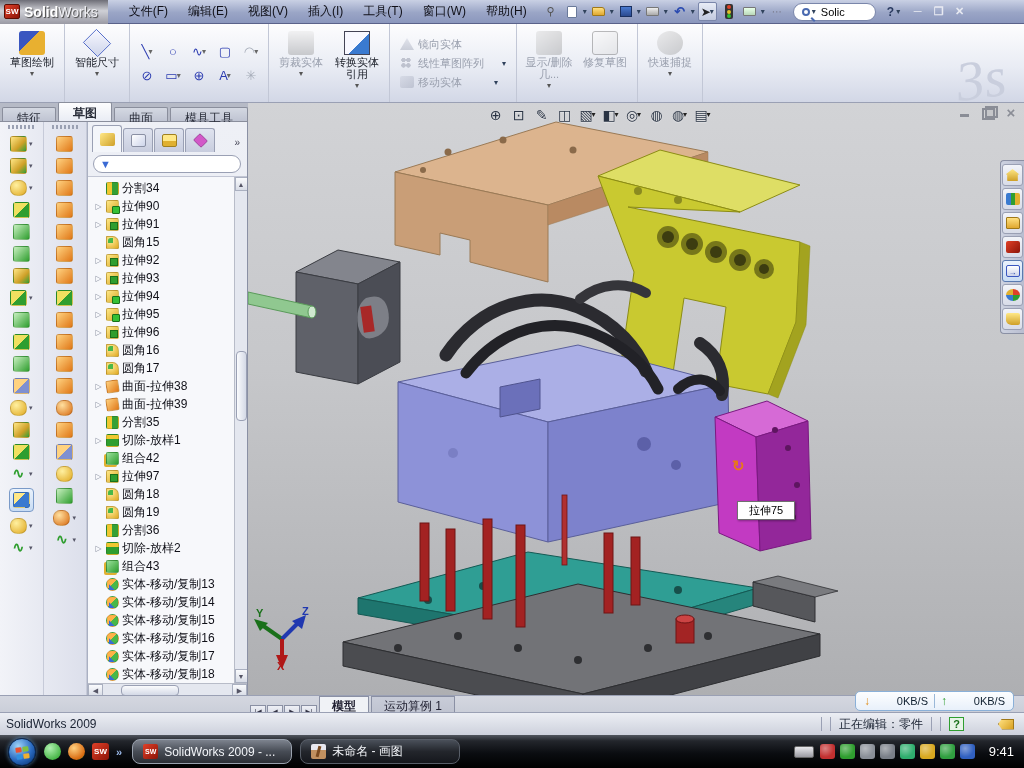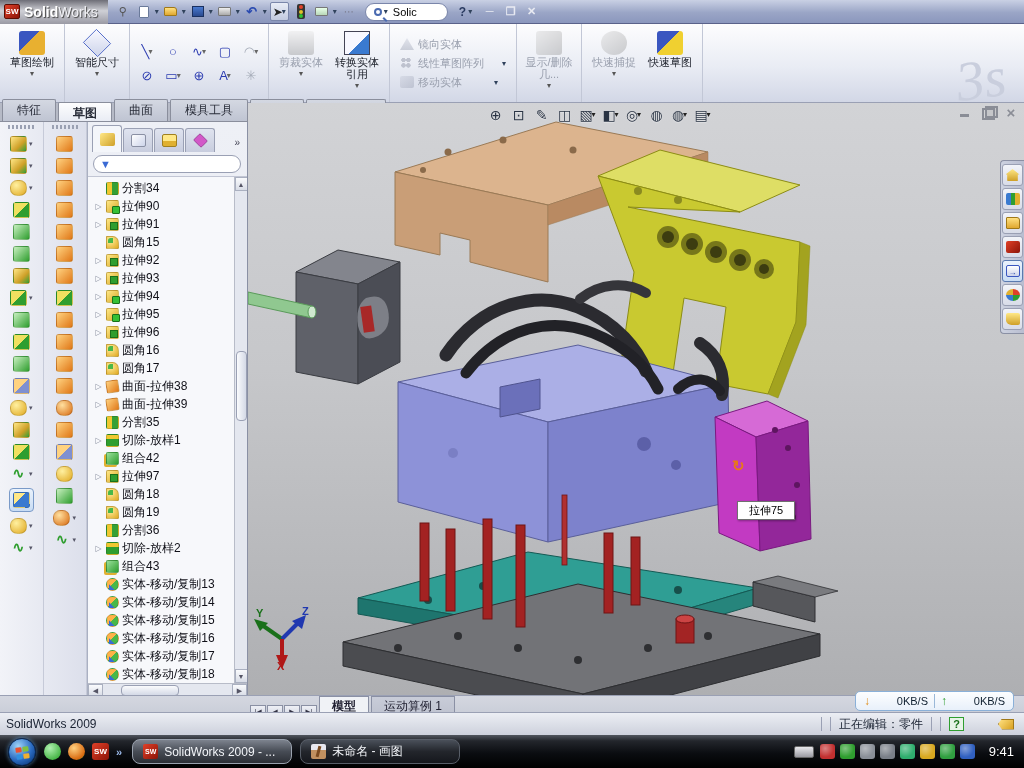--- a/index.html
+++ b/index.html
@@ -72,21 +72,21 @@
     radial-gradient(circle at 60% 25%,#8a90a2 2px,transparent 2.5px),
     radial-gradient(circle at 25% 70%,#8a90a2 2px,transparent 2.5px),
     radial-gradient(circle at 60% 70%,#8a90a2 2px,transparent 2.5px);}
   .si-move{background:linear-gradient(135deg,#c8ccda,#9aa0b2);border-radius:2px}
   .watermark{position:absolute;right:18px;top:30px;font-family:"Liberation Serif",serif;
     font-style:italic;font-size:56px;color:#c9cedd;transform:rotate(-8deg);line-height:50px}
 
   
   .tabrow{position:absolute;left:0;top:103px;width:445px;height:19px;background:#b6bac6;display:flex;align-items:flex-end;border-bottom:1px solid #8a8e9c}
   .rtab{font-size:12px;color:#2a2e3a;padding:2px 14px;border:1px solid #8a8e9c;border-bottom:none;
-    background:linear-gradient(#d4d8e2,#bfc4d2);margin-left:2px;border-radius:2px 2px 0 0;height:22px}
+    background:linear-gradient(#d4d8e2,#bfc4d2);margin-left:2px;border-radius:2px 2px 0 0;height:14px}
   .rtab.active{background:linear-gradient(#fdfdfe,#e9ecf4);font-weight:bold;height:19px}
 
   
   .lefttools{position:absolute;left:0;top:122px;width:88px;height:573px;
     background:linear-gradient(90deg,#f2f3f8,#dcdfeb);border-right:1px solid #aab0c2;display:flex}
   .ltcol{width:44px;display:flex;flex-direction:column;align-items:center;padding-top:14px;gap:6px;border-right:1px solid #c6cad8;position:relative}
   .ltcol::before{content:"";position:absolute;top:3px;left:8px;right:8px;height:4px;
     background:repeating-linear-gradient(90deg,#9aa0b2 0 2px,transparent 2px 4px)}
   .lt-item{display:flex;align-items:center;gap:2px}
   .lt-ic{width:17px;height:16px;border-radius:3px;border:1px solid #00000022}
@@ -238,20 +238,29 @@
 </head>
 <body>
 
 <div id="stage">
 
   <div class="titlebar">
     <div class="logo">
       <span class="logo-cube">SW</span>
       <span class="logo-text"><b>Solid</b><span>Works</span></span>
     </div>
+    <div class="menus" id="menus">
+        <div class="menu-item">文件(F)</div>
+        <div class="menu-item">编辑(E)</div>
+        <div class="menu-item">视图(V)</div>
+        <div class="menu-item">插入(I)</div>
+        <div class="menu-item">工具(T)</div>
+        <div class="menu-item">窗口(W)</div>
+        <div class="menu-item">帮助(H)</div>
+      </div>
     <div class="tb-icons">
       <span class="tbi" style="color:#555">⚲</span>
       <span class="tbi">
           <span class="sh sh-page"></span>
         </span>
         <span class="caret">▾</span>
       <span class="tbi">
           <span class="sh sh-folder"></span>
         </span>
         <span class="caret">▾</span>
@@ -381,30 +390,30 @@
           <span class="caret" style="margin-left:28px">▾</span>
         </div>
       </div>
     </div>
     <div class="cm-group">
       <div class="bigbtn disabled">
         <div class="bicon icon-offset"></div>
         <div class="blabel">显示/删除几...</div>
         <div class="bcaret">▾</div>
       </div>
+      <div class="bigbtn disabled">
+        <div class="bicon icon-dim" style="transform:none;border-radius:3px"></div>
+        <div class="blabel">修复草图</div>
+      </div>
     </div>
     <div class="cm-group">
       <div class="bigbtn disabled">
         <div class="bicon icon-offset" style="border-radius:50%"></div>
         <div class="blabel">快速捕捉</div>
         <div class="bcaret">▾</div>
-      </div>
-      <div class="bigbtn">
-        <div class="bicon icon-pencil" style="background:linear-gradient(135deg,#3a56c0 45%,#f0d030 45%)"></div>
-        <div class="blabel">快速草图</div>
       </div>
     </div>
     <div class="watermark">3s</div>
   </div>
 
   <div class="tabrow" id="tabrow">
       <div class="rtab">特征</div>
       <div class="rtab active">草图</div>
       <div class="rtab">曲面</div>
       <div class="rtab">模具工具</div>

